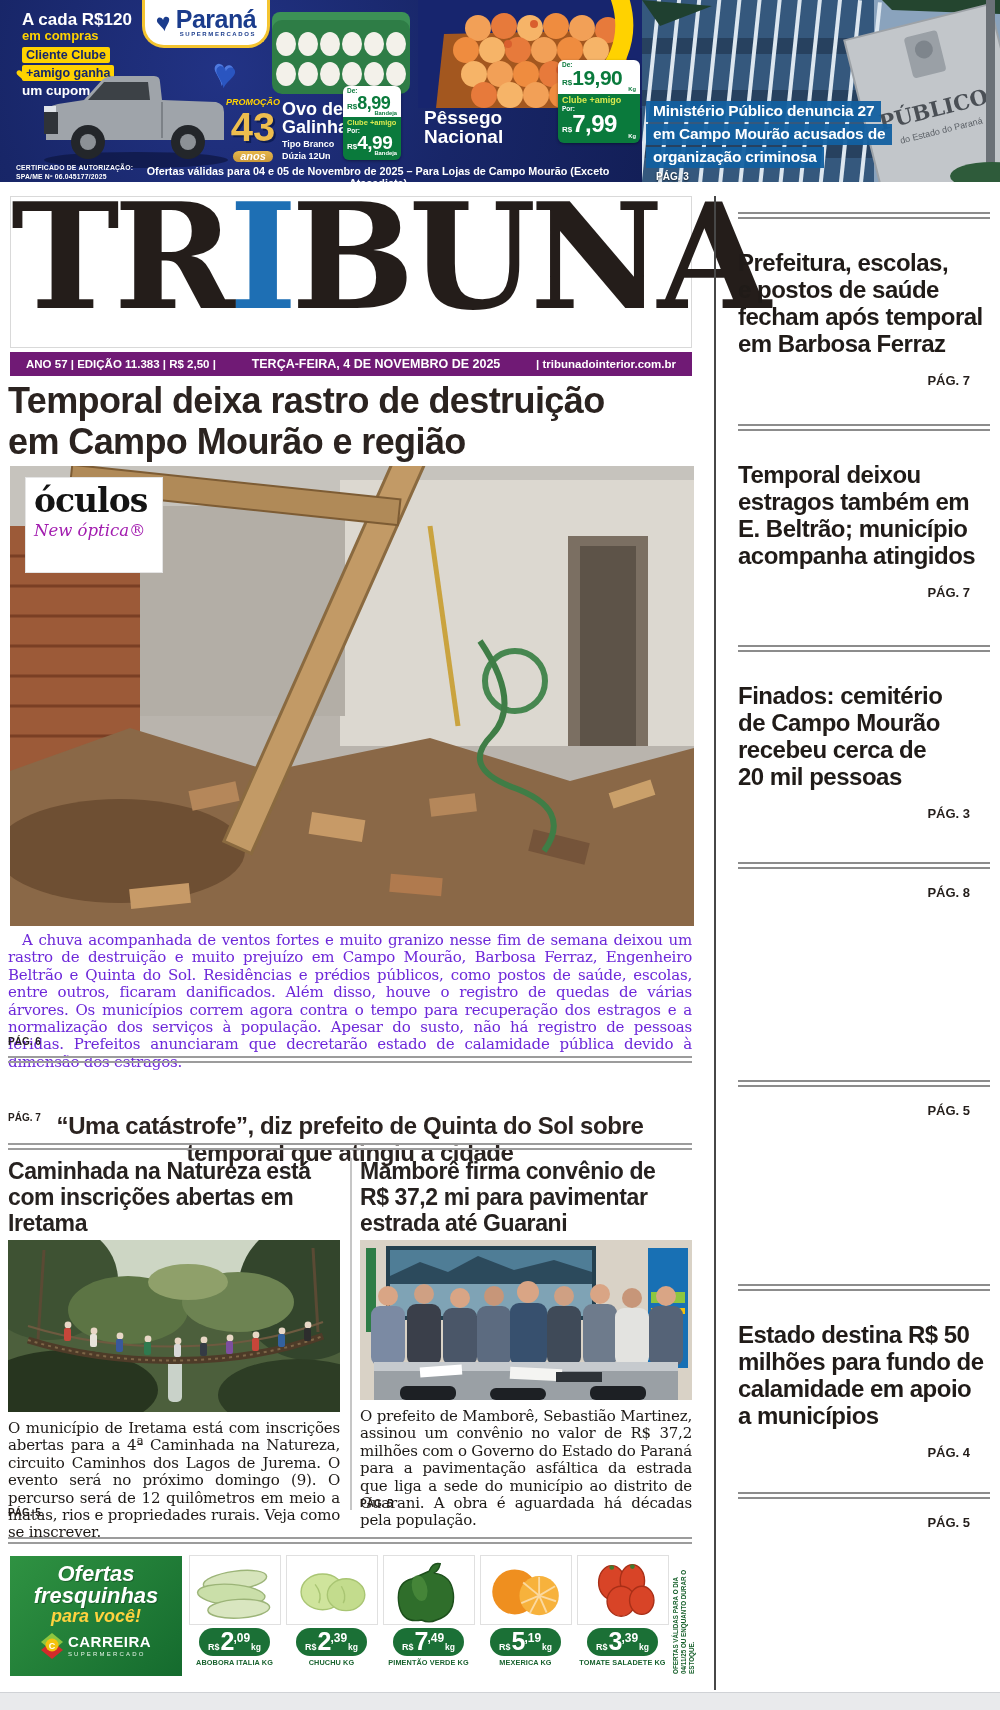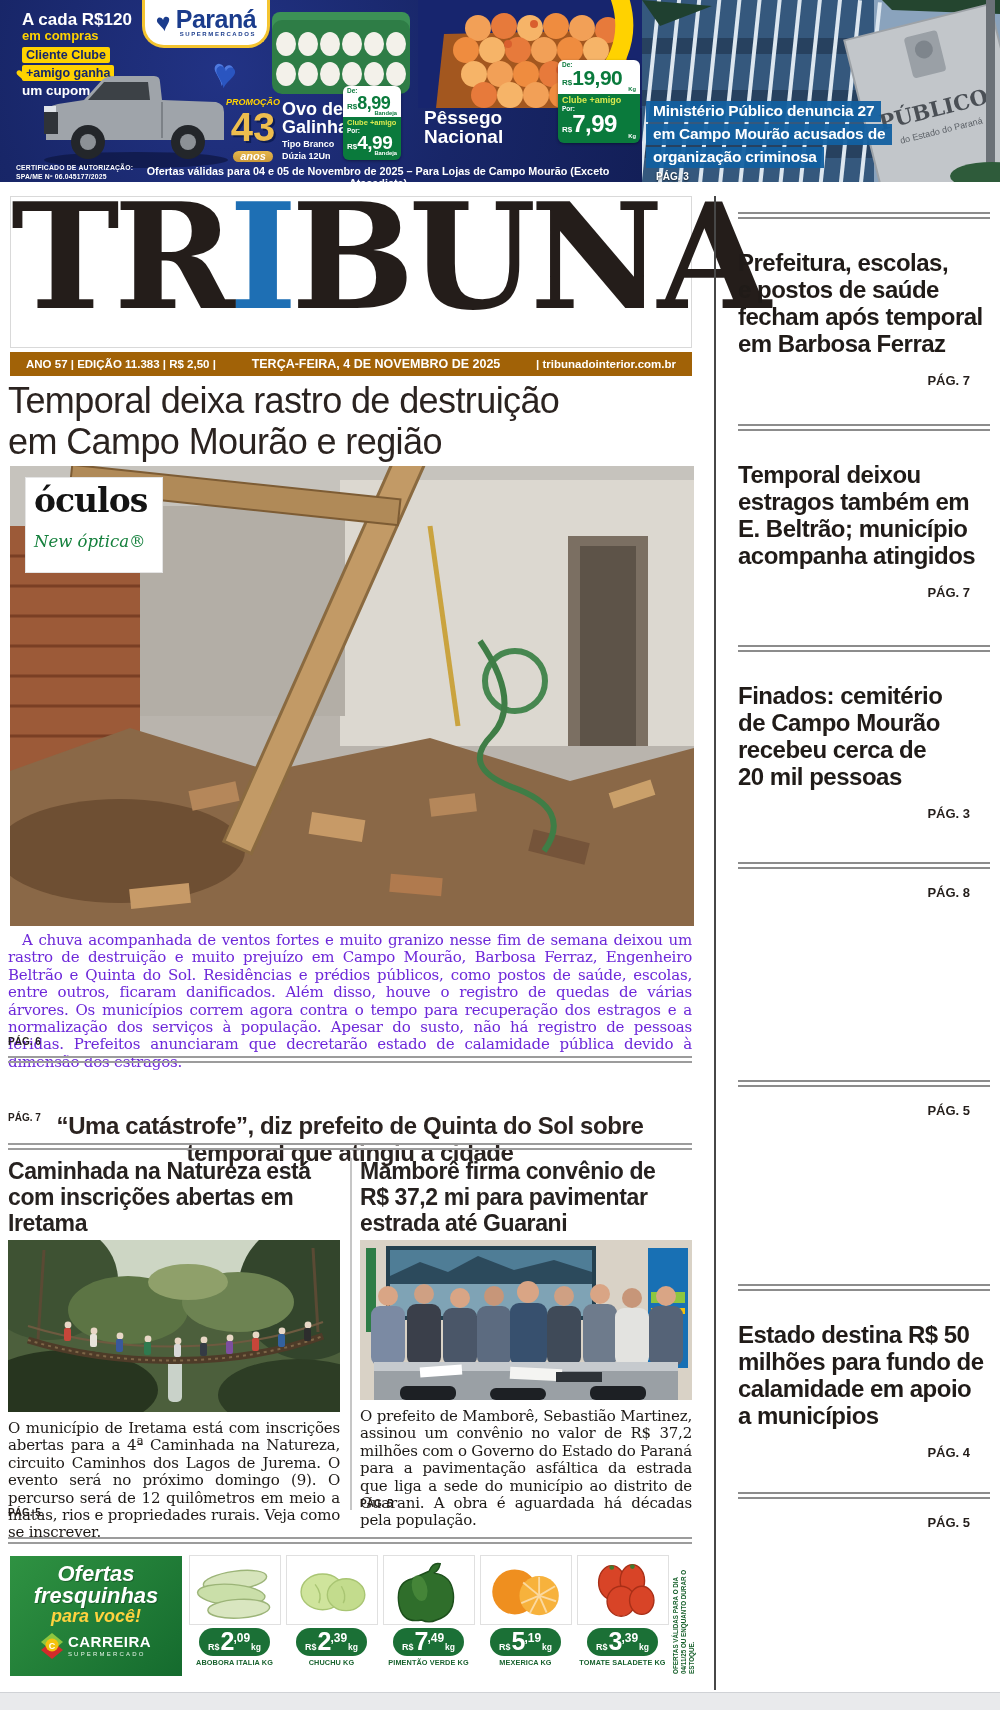--- a/index.html
+++ b/index.html
@@ -43,31 +43,31 @@
   .top-photo{left:642px;top:0;width:358px;height:182px;overflow:hidden;}
   .mp-bars{left:646px;top:101px;}
   .mp-bar{display:table;background:rgba(18,96,160,.95);color:#fff;font-weight:700;font-size:15.5px;padding:1px 7px 2px;margin-bottom:2px;letter-spacing:-.2px;}
   .mp-page{color:#fff;font-size:10px;font-weight:700;margin:3px 0 0 10px;text-shadow:0 1px 2px rgba(0,0,0,.7);}
 
   
   .masthead{left:10px;top:196px;width:682px;height:152px;background:#fff;border:1px solid #d9d9d9;box-sizing:border-box;}
   .mast-title{width:100%;text-align:center;font-family:"DejaVu Serif",serif;font-weight:700;font-size:146px;line-height:112px;letter-spacing:-6px;color:#241d1a;margin-top:4px;}
   .mast-title .blue-i{color:#1e6fb4;}
   .mast-sub{position:absolute;right:70px;bottom:4px;font-family:"DejaVu Serif",serif;font-weight:700;font-size:45px;color:#1a68ae;letter-spacing:-1px;}
-  .infobar{left:10px;top:352px;width:682px;height:24px;background:#a16207;color:#fff;display:flex;align-items:center;justify-content:space-between;padding:0 16px;box-sizing:border-box;font-weight:700;}
+  .infobar{left:10px;top:352px;width:682px;height:24px;background:#701a75;color:#fff;display:flex;align-items:center;justify-content:space-between;padding:0 16px;box-sizing:border-box;font-weight:700;}
   .infobar .ib-l{font-size:11.5px;}
   .infobar .ib-c{font-size:12.5px;}
   .infobar .ib-r{font-size:11.5px;}
 
   
-  .lead-hl{left:8px;top:380px;width:684px;font-size:36px;line-height:41px;font-weight:400;letter-spacing:-.6px;color:#2b2320;}
+  .lead-hl{left:8px;top:380px;width:684px;font-size:36px;line-height:41px;font-weight:700;letter-spacing:-.6px;color:#2b2320;}
   .main-photo{left:10px;top:466px;width:684px;height:460px;overflow:hidden;}
   .oculos{left:26px;top:478px;width:136px;height:94px;background:#fff;box-sizing:border-box;padding:6px 8px 0;box-shadow:0 0 0 1px #e5e5e5;}
   .oculos .o1{font-family:"DejaVu Serif",serif;font-weight:700;font-size:33px;line-height:34px;color:#141414;letter-spacing:-1px;}
-  .oculos .o2{font-family:"DejaVu Serif",serif;font-style:italic;font-size:16.5px;color:#15803d;margin-top:14px;}
+  .oculos .o2{font-family:"DejaVu Serif",serif;font-style:italic;font-size:16.5px;color:#a21caf;margin-top:3px;}
   .lead-body{left:8px;top:932px;width:684px;font-family:"DejaVu Serif",serif;font-size:15px;line-height:17.4px;text-align:justify;color:#6d28d9;letter-spacing:-.2px;}
   .lead-body p{margin:0;text-indent:14px;}
   .pg{font-family:"Liberation Sans",sans-serif;font-size:10px;font-weight:700;color:#241e1b;text-align:left;}
   .lead-pg{left:8px;top:1036px;width:684px;}
 
   .hr{border-top:2px solid #9c9c9c;border-bottom:2px solid #9c9c9c;height:3px;}
   .hr-lead{left:8px;top:1056px;width:684px;}
   .hr-quote{left:8px;top:1143px;width:684px;}
   .hr-cols{left:8px;top:1537px;width:684px;}
 

